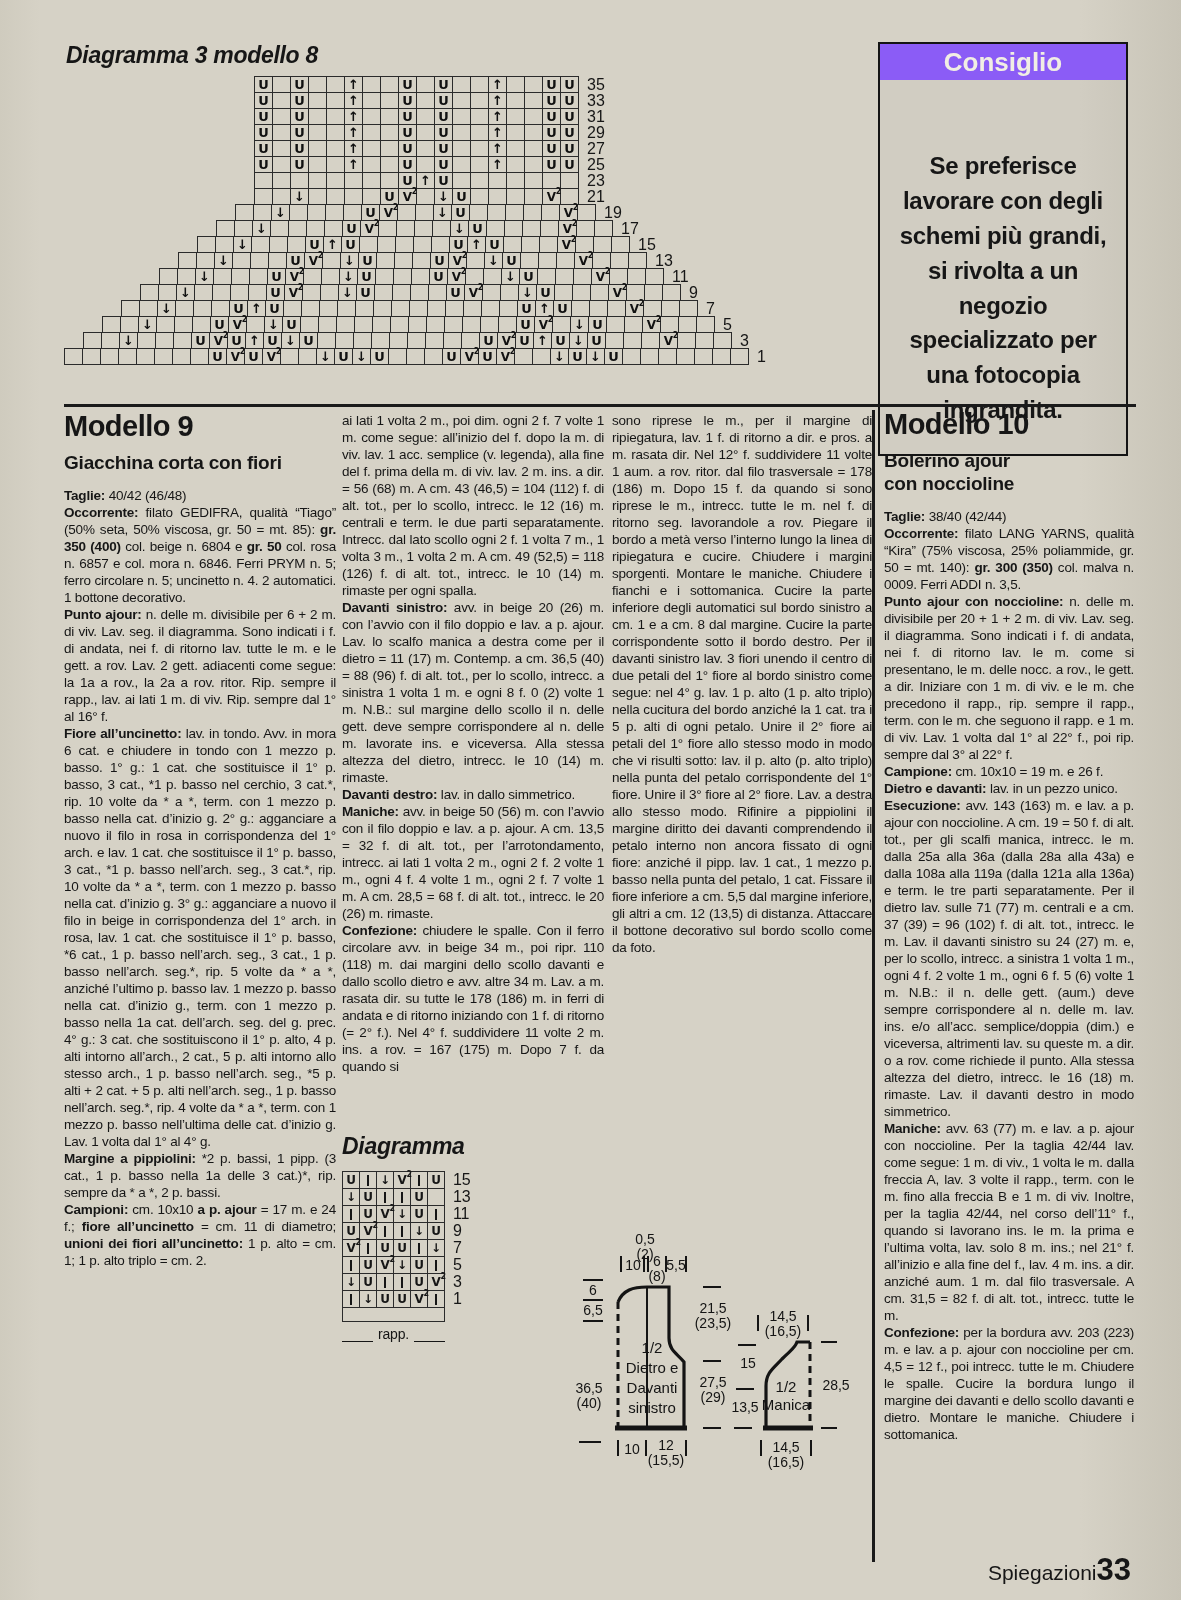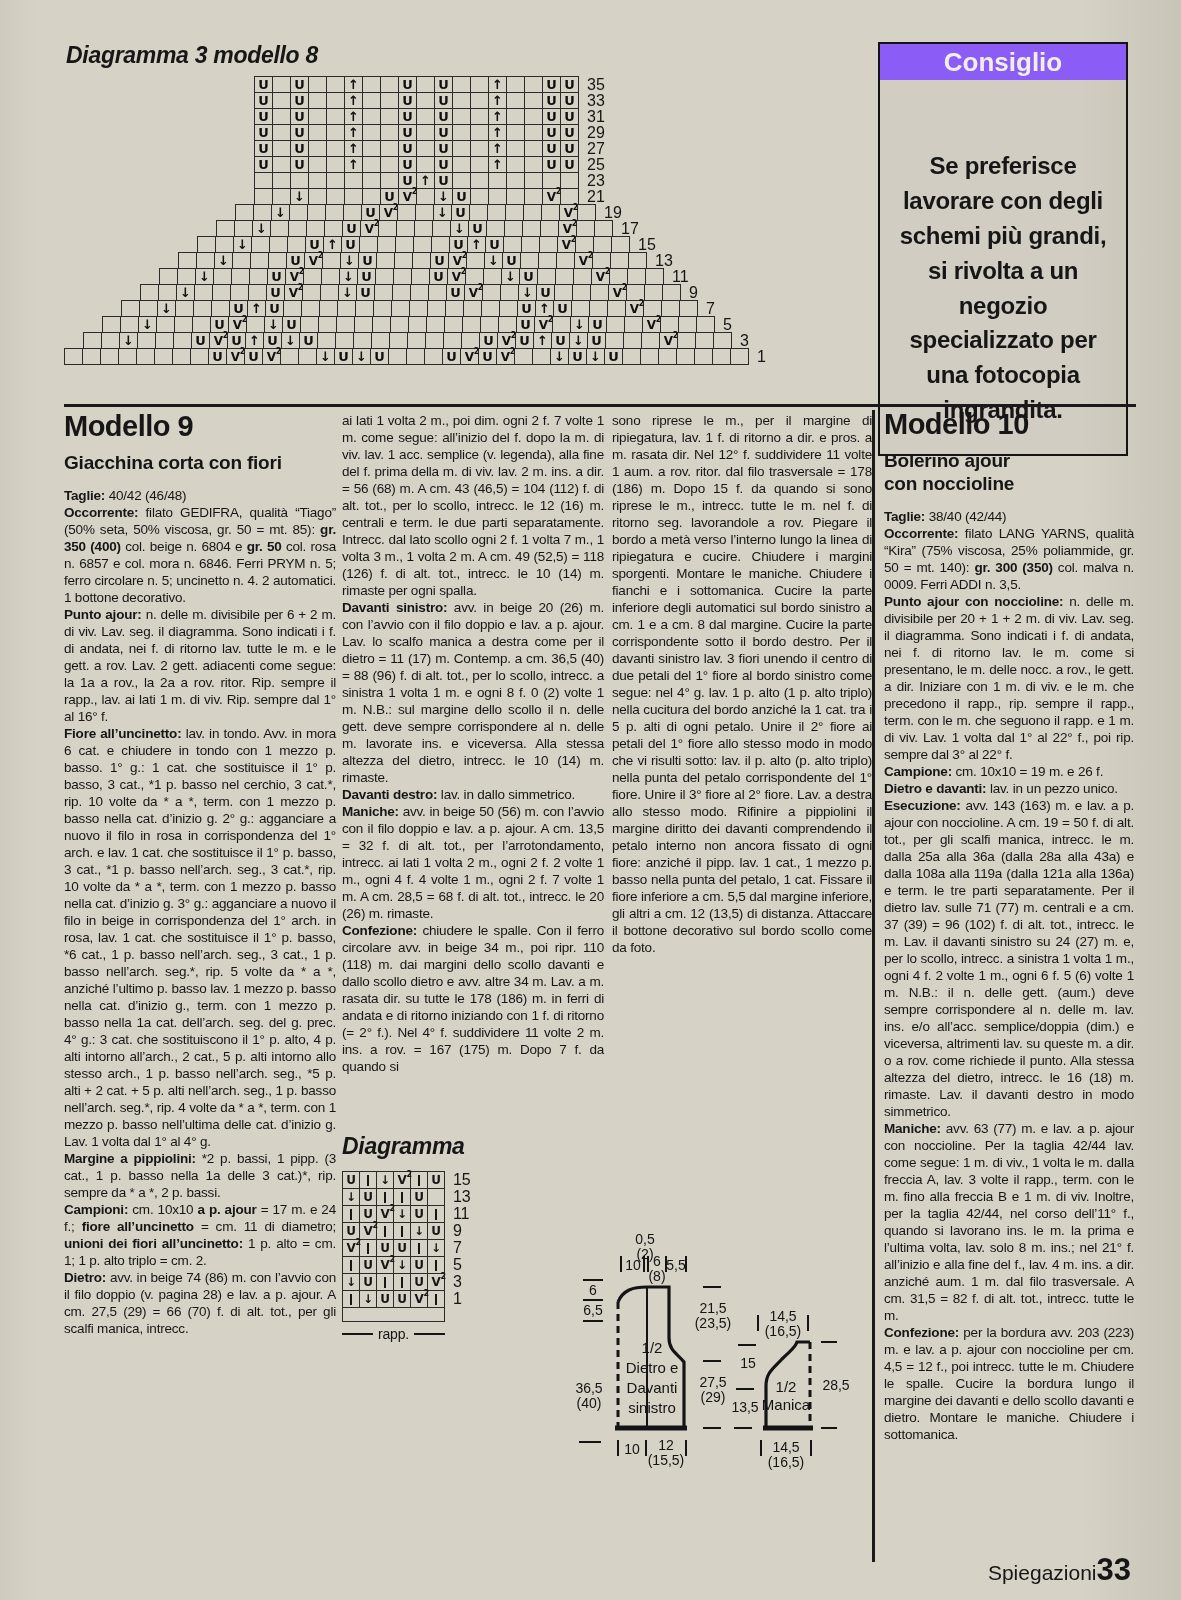--- a/index.html
+++ b/index.html
@@ -45,21 +45,21 @@
   #col4{left:884px;top:412px;width:250px;}
 
   
   .diagblock{margin-top:58px;}
   .dtitle{font:italic bold 23px "Liberation Sans",sans-serif;margin-bottom:12px;letter-spacing:-0.3px;}
   .srow{display:flex;height:18px;margin-top:-1px;}
   .scell{width:18px;height:18px;box-sizing:border-box;border:1px solid #2b2b2b;margin-right:-1px;
          display:flex;align-items:center;justify-content:center;font:bold 12px "DejaVu Sans",sans-serif;}
   .slabel{font:16px "Liberation Sans",sans-serif;margin-left:9px;line-height:18px;}
   .sfooter{width:103px;height:15px;box-sizing:border-box;border:1px solid #2b2b2b;margin-top:-1px;}
-  .rapp{display:flex;align-items:center;width:103px;font:14px "Liberation Sans",sans-serif;margin-top:4px;}
+  .rapp{display:flex;align-items:flex-end;width:103px;font:14px "Liberation Sans",sans-serif;margin-top:4px;}
   .rapp .rline{flex:1;height:1.5px;background:#161616;}
   .rapp .rtxt{padding:0 5px;}
 
   
   .schematic{position:absolute;left:555px;top:1190px;}
   .schematic text{fill:#141414;font-family:"Liberation Sans",sans-serif;font-size:14px;}
   .schematic .plabel{font-size:15px;}
   .schematic .sline{stroke:#141414;stroke-width:3.2;fill:none;}
   .schematic .sthick{stroke:#141414;stroke-width:5;fill:none;}
   .schematic .sdash{stroke:#141414;stroke-width:3;stroke-dasharray:7 5;fill:none;}
@@ -893,21 +893,20 @@
 
   <div class="col" id="col1">
       <div class="mh1">Modello 9</div>
       <div class="mh2">Giacchina corta con fiori</div>
       <p><span class="b">Taglie:</span><span> 40/42 (46/48)</span></p>
       <p><span class="b">Occorrente:</span><span> filato GEDIFRA, qualità “Tiago” (50% seta, 50% viscosa, gr. 50 = mt. 85): </span><span class="b">gr. 350 (400)</span><span> col. beige n. 6804 e </span><span class="b">gr. 50</span><span> col. rosa n. 6857 e col. mora n. 6846. Ferri PRYM n. 5; ferro circolare n. 5; uncinetto n. 4. 2 automatici. 1 bottone decorativo.</span></p>
       <p><span class="b">Punto ajour:</span><span> n. delle m. divisibile per 6 + 2 m. di viv. Lav. seg. il diagramma. Sono indicati i f. di andata, nei f. di ritorno lav. tutte le m. e le gett. a rov. Lav. 2 gett. adiacenti come segue: la 1a a rov., la 2a a rov. ritor. Rip. sempre il rapp., lav. ai lati 1 m. di viv. Rip. sempre dal 1° al 16° f.</span></p>
       <p><span class="b">Fiore all’uncinetto:</span><span> lav. in tondo. Avv. in mora 6 cat. e chiudere in tondo con 1 mezzo p. basso. </span><span class="u">1° g.:</span><span> 1 cat. che sostituisce il 1° p. basso, 3 cat., *1 p. basso nel cerchio, 3 cat.*, rip. 10 volte da * a *, term. con 1 mezzo p. basso nella cat. d’inizio g. </span><span class="u">2° g.:</span><span> agganciare a nuovo il filo in rosa in corrispondenza del 1° arch. e lav. 1 cat. che sostituisce il 1° p. basso, 3 cat., *1 p. basso nell’arch. seg., 3 cat.*, rip. 10 volte da * a *, term. con 1 mezzo p. basso nella cat. d’inizio g. </span><span class="u">3° g.:</span><span> agganciare a nuovo il filo in beige in corrispondenza del 1° arch. in rosa, lav. 1 cat. che sostituisce il 1° p. basso, *6 cat., 1 p. basso nell’arch. seg., 3 cat., 1 p. basso nell’arch. seg.*, rip. 5 volte da * a *, anziché l’ultimo p. basso lav. 1 mezzo p. basso nella cat. d’inizio g., term. con 1 mezzo p. basso nella 1a cat. dell’arch. seg. del g. prec. </span><span class="u">4° g.:</span><span> 3 cat. che sostituiscono il 1° p. alto, 4 p. alti intorno all’arch., 2 cat., 5 p. alti intorno allo stesso arch., 1 p. basso nell’arch. seg., *5 p. alti + 2 cat. + 5 p. alti nell’arch. seg., 1 p. basso nell’arch. seg.*, rip. 4 volte da * a *, term. con 1 mezzo p. basso nell’ultima delle cat. d’inizio g. Lav. 1 volta dal 1° al 4° g.</span></p>
       <p><span class="b">Margine a pippiolini:</span><span> *2 p. bassi, 1 pipp. (3 cat., 1 p. basso nella 1a delle 3 cat.)*, rip. sempre da * a *, 2 p. bassi.</span></p>
       <p><span class="b">Campioni:</span><span> cm. 10x10 </span><span class="b">a p. ajour</span><span> = 17 m. e 24 f.; </span><span class="b">fiore all’uncinetto</span><span> = cm. 11 di diametro; </span><span class="b">unioni dei fiori all’uncinetto:</span><span> 1 p. alto = cm. 1; 1 p. alto triplo = cm. 2.</span></p>
-      <p><span class="b">Dietro:</span><span> avv. in beige 74 (86) m. con l’avvio con il filo doppio (v. pagina 28) e lav. a p. ajour. A cm. 27,5 (29) = 66 (70) f. di alt. tot., per gli scalfi manica, intrecc.</span></p>
     </div>
   <div class="col" id="col2">
       <p><span>ai lati 1 volta 2 m., poi dim. ogni 2 f. 7 volte 1 m. come segue: all’inizio del f. dopo la m. di viv. lav. 1 acc. semplice (v. legenda), alla fine del f. prima della m. di viv. lav. 2 m. ins. a dir. = 56 (68) m. A cm. 43 (46,5) = 104 (112) f. di alt. tot., per lo scollo, intrecc. le 12 (16) m. centrali e term. le due parti separatamente. Intrecc. dal lato scollo ogni 2 f. 1 volta 7 m., 1 volta 3 m., 1 volta 2 m. A cm. 49 (52,5) = 118 (126) f. di alt. tot., intrecc. le 10 (14) m. rimaste per ogni spalla.</span></p>
       <p><span class="b">Davanti sinistro:</span><span> avv. in beige 20 (26) m. con l’avvio con il filo doppio e lav. a p. ajour. Lav. lo scalfo manica a destra come per il dietro = 11 (17) m. Contemp. a cm. 36,5 (40) = 88 (96) f. di alt. tot., per lo scollo, intrecc. a sinistra 1 volta 1 m. e ogni 8 f. 0 (2) volte 1 m. N.B.: sul margine dello scollo il n. delle gett. deve sempre corrispondere al n. delle m. lavorate ins. e viceversa. Alla stessa altezza del dietro, intrecc. le 10 (14) m. rimaste.</span></p>
       <p><span class="b">Davanti destro:</span><span> lav. in dallo simmetrico.</span></p>
       <p><span class="b">Maniche:</span><span> avv. in beige 50 (56) m. con l’avvio con il filo doppio e lav. a p. ajour. A cm. 13,5 = 32 f. di alt. tot., per l’arrotondamento, intrecc. ai lati 1 volta 2 m., ogni 2 f. 2 volte 1 m., ogni 4 f. 4 volte 1 m., ogni 2 f. 7 volte 1 m. A cm. 28,5 = 68 f. di alt. tot., intrecc. le 20 (26) m. rimaste.</span></p>
       <p><span class="b">Confezione:</span><span> chiudere le spalle. Con il ferro circolare avv. in beige 34 m., poi ripr. 110 (118) m. dai margini dello scollo davanti e dallo scollo dietro e avv. altre 34 m. Lav. a m. rasata dir. su tutte le 178 (186) m. in ferri di andata e di ritorno iniziando con 1 f. di ritorno (= 2° f.). Nel 4° f. suddividere 11 volte 2 m. ins. a rov. = 167 (175) m. Dopo 7 f. da quando si</span></p>
       <div class="diagblock">
         <div class="dtitle">Diagramma</div>
         <div class="srow">

